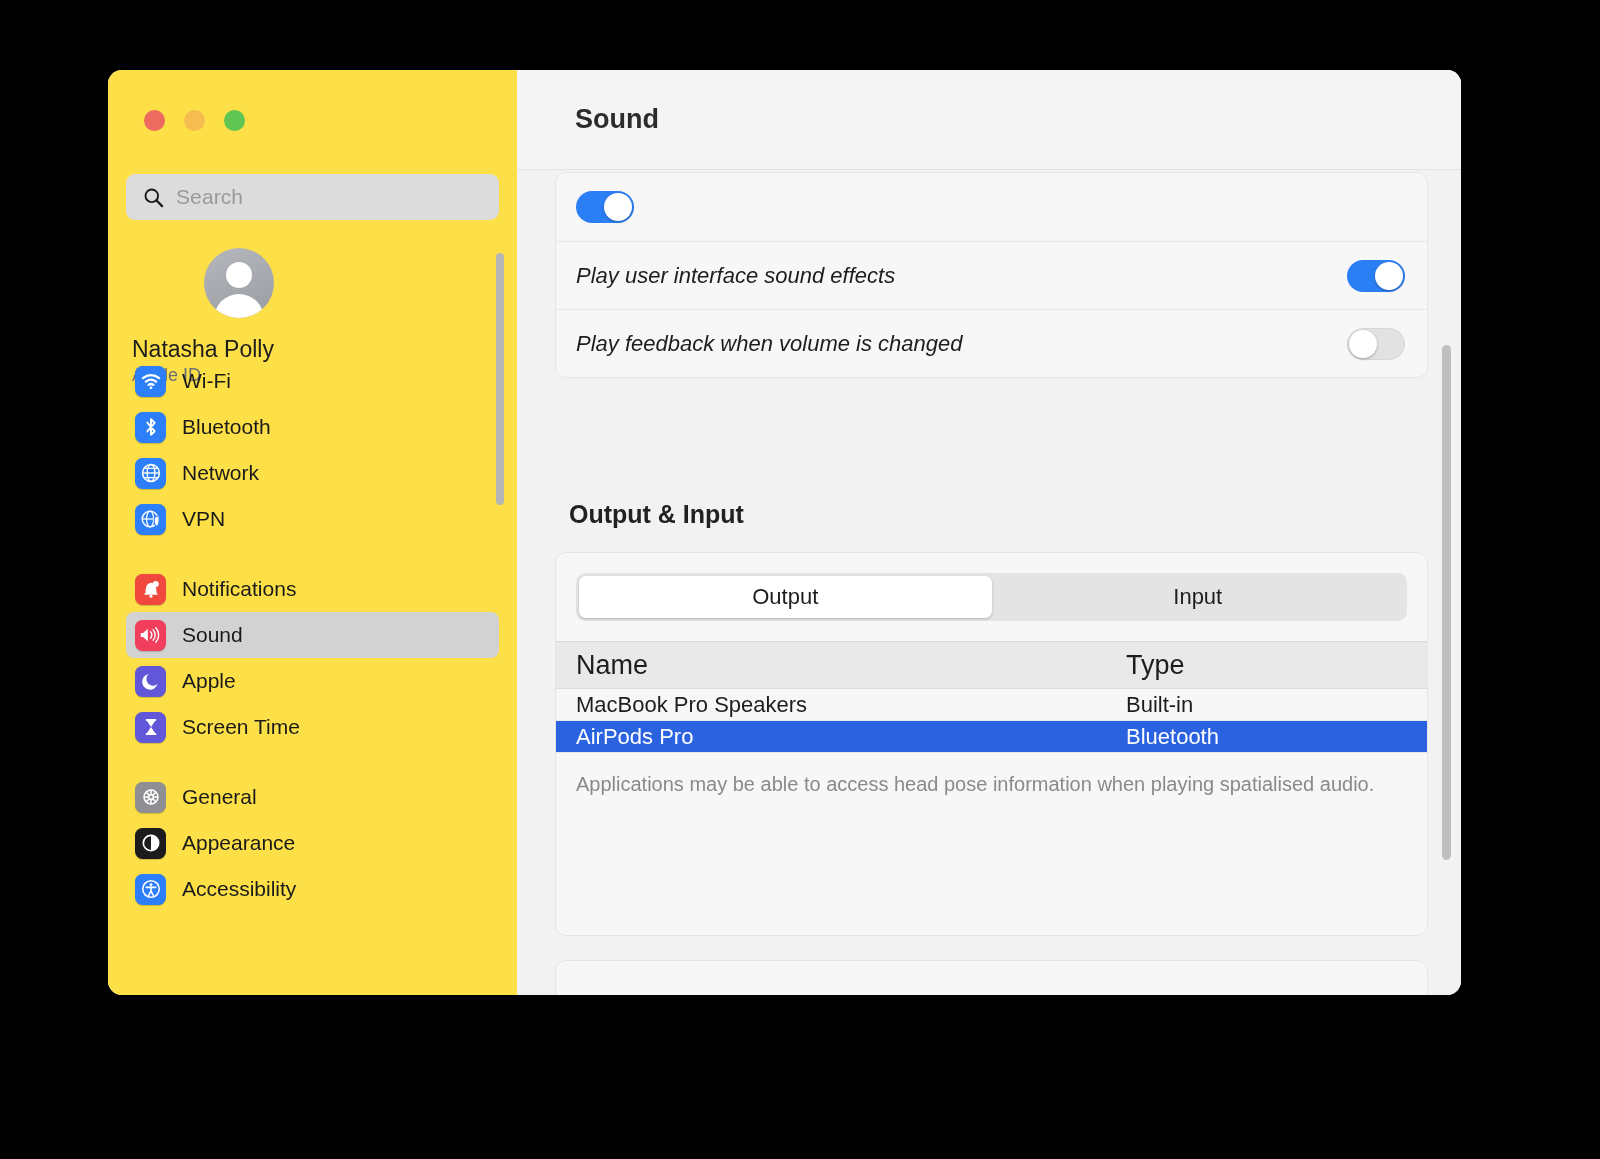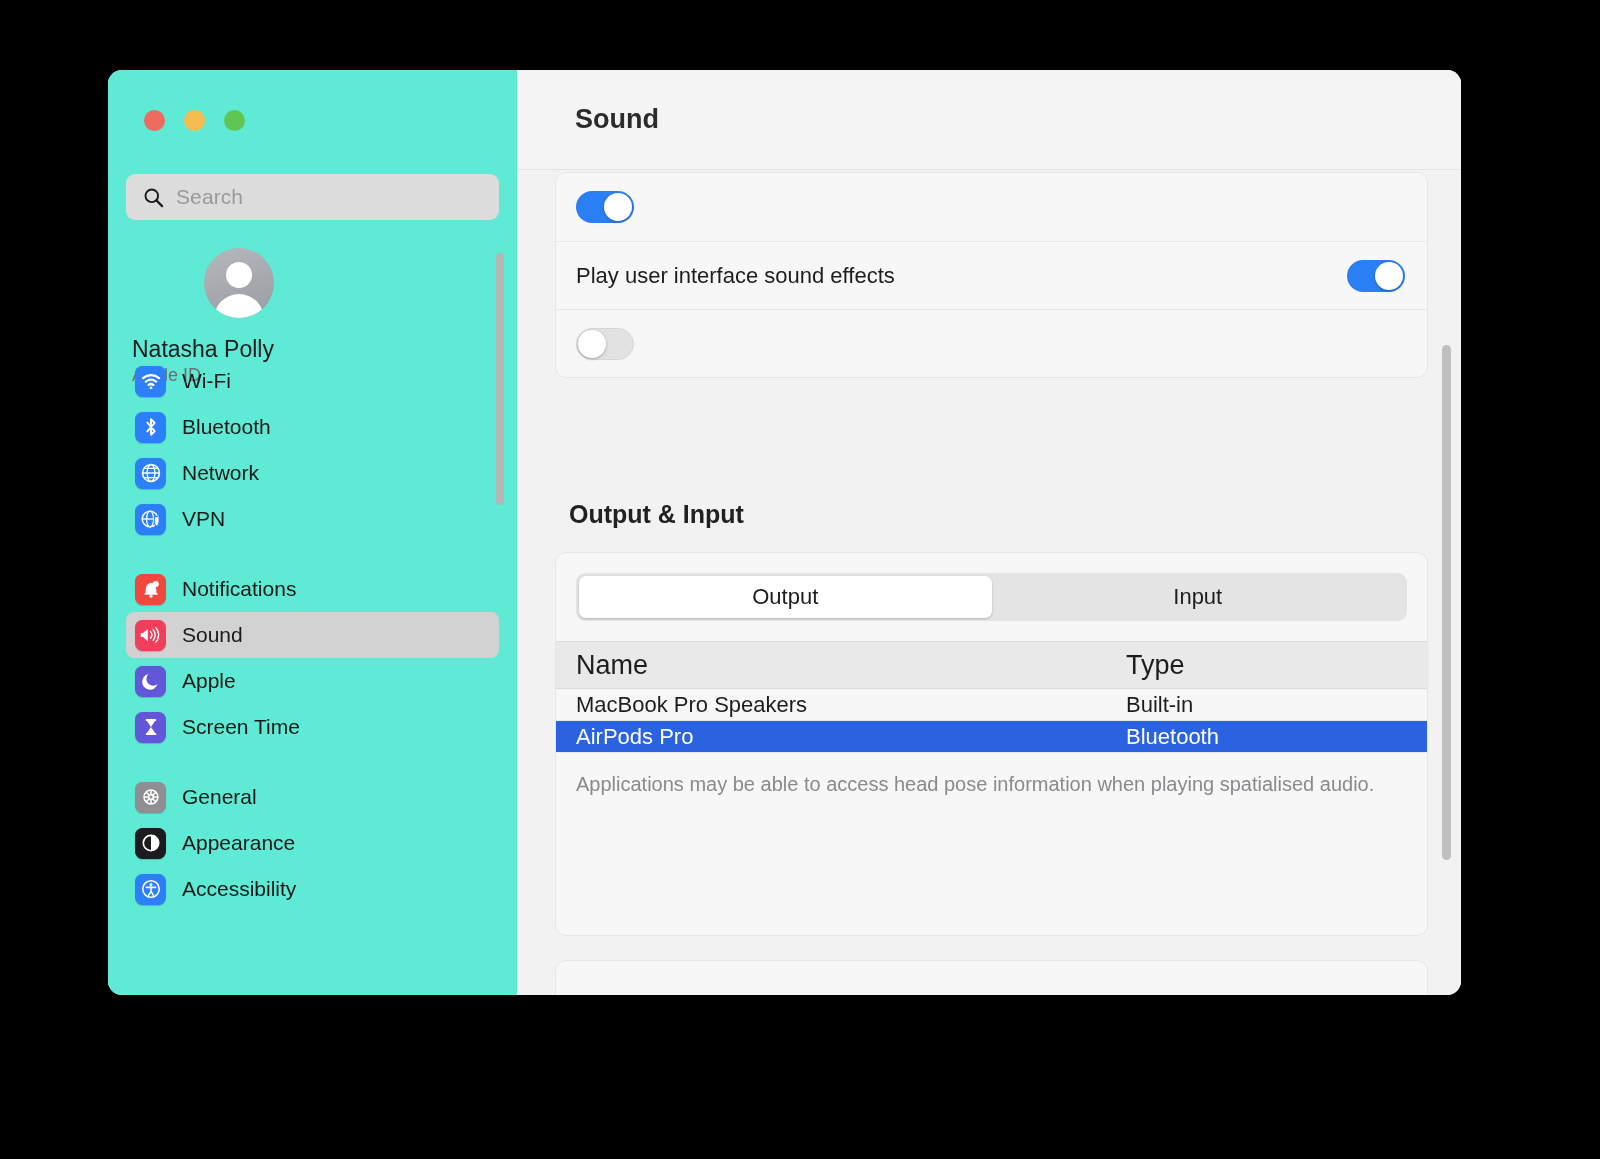--- a/index.html
+++ b/index.html
@@ -18,21 +18,21 @@
     overflow:hidden;
     box-shadow:0 26px 60px rgba(0,0,0,.55), 0 4px 14px rgba(0,0,0,.4);
     display:flex;
     background:#f2f2f2;
   }
 
   
   #sidebar {
     position:relative;
     width:409px; flex:0 0 409px;
-    background:#5eead4;
+    background:#fde047;
     padding:0;
   }
   #traffic { position:absolute; top:40px; left:36px; display:flex; gap:19px; }
   .light { width:21px; height:21px; border-radius:50%; }
   .light.red    { background:#ed6a5e; }
   .light.yellow { background:#f5bd4f; }
   .light.green  { background:#61c554; }
 
   #search-field {
     position:absolute; top:104px; left:18px;
@@ -102,21 +102,21 @@
     background:#f7f7f7; border:1px solid #e6e6e6;
     border-radius:11px;
   }
 
   
   #card-toggles { top:2px; height:206px; }
   .trow {
     height:68px; display:flex; align-items:center;
     padding:0 22px 0 20px;
   }
-  .trow + .trow { border-top:1px solid #e7e7e7; }
+  .trow + .trow { border-top:1px solid #e7e7e7;font-style:italic; }
   .trow-label { flex:1; font-size:22px; color:#1d1d1d; }
   .toggle {
     width:58px; height:32px; border-radius:16px; position:relative;
     flex:0 0 58px;
   }
   .toggle.on  { background:#2b7ff5; }
   .toggle.off { background:#e2e2e2; border:1px solid #d6d6d6; }
   .knob {
     position:absolute; top:2px; width:28px; height:28px;
     border-radius:50%; background:#fff;
@@ -362,20 +362,21 @@
        <div class="knob"></div>
      </div>
           </div>
           <div class="trow">
             <div class="trow-label">Play user interface sound effects</div>
      <div class="toggle on">
        <div class="knob"></div>
      </div>
           </div>
           <div class="trow">
+            <div class="trow-label">Play feedback when volume is changed</div>
      <div class="toggle off">
        <div class="knob"></div>
      </div>
           </div>
         </div>
 
       <div id="oi-heading">Output &amp; Input</div>
 
       <div class="card" id="card-devices">
         <div id="segmented">

